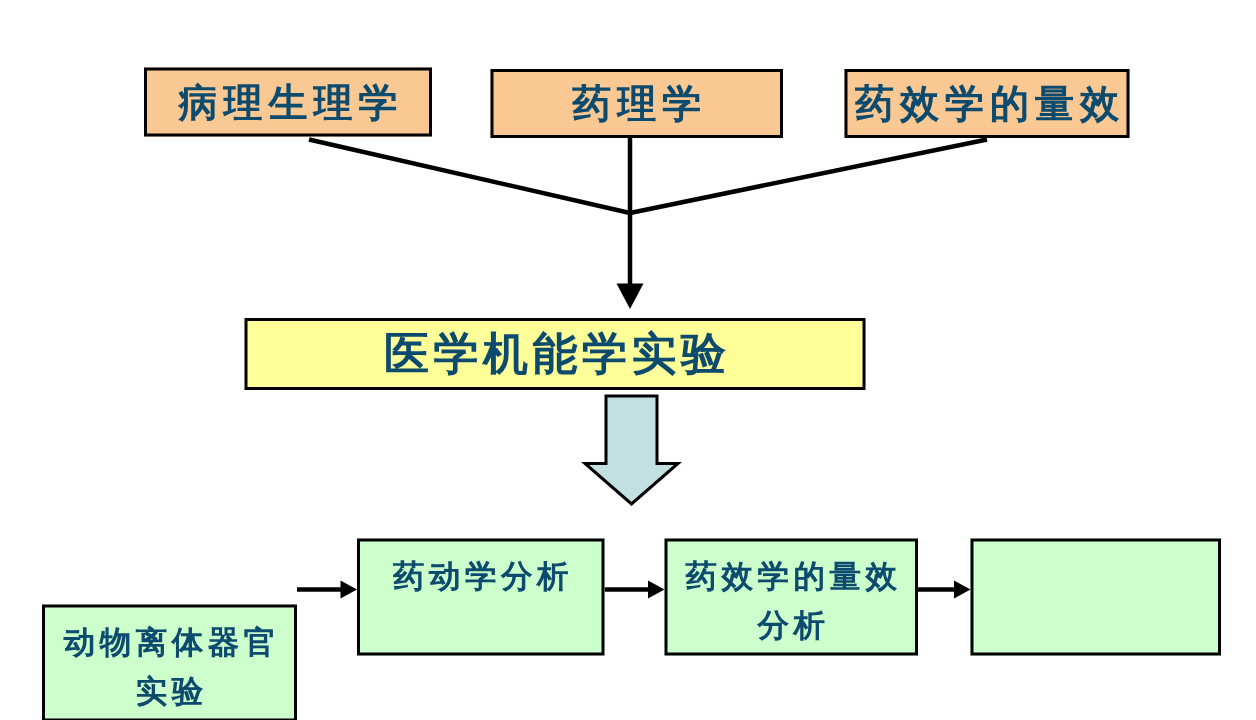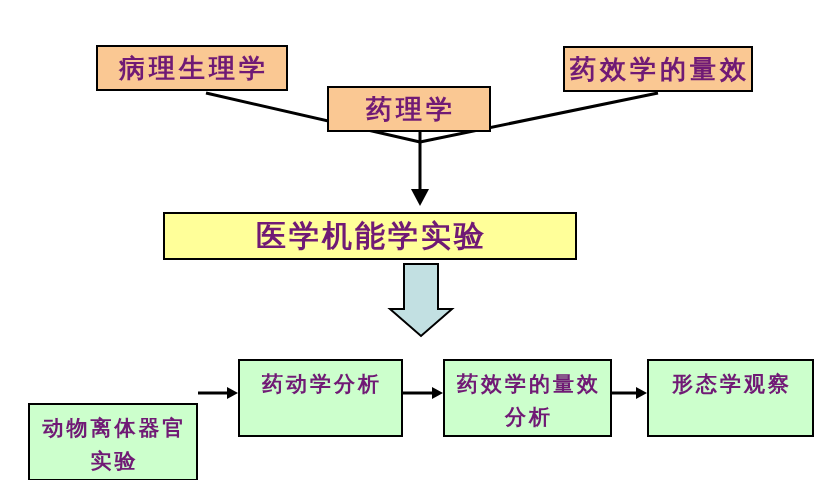--- a/index.html
+++ b/index.html
@@ -12,32 +12,32 @@
   }
   .stage { position: absolute; left: 0; top: 0; width: 837px; height: 480px; }
   svg.overlay { position: absolute; left: 0; top: 0; display: block; }
   .node {
     position: absolute;
     border: 2px solid #000;
     display: flex;
     align-items: center;
     justify-content: center;
     font-weight: bold;
-    color: #701a75;
+    color: #0c4a6e;
     text-align: center;
   }
   .top-node {
     background: #FAC893;
     height: 46px;
     font-size: 26px;
     letter-spacing: 4px;
     text-indent: 4px;
   }
   .node-patho { left: 96px;  top: 45px; width: 192px; }
-  .node-pharm { left: 327px; top: 46px; width: 164px; margin-top: 40px; }
+  .node-pharm { left: 327px; top: 46px; width: 195px; }
   .node-histo { left: 563px; top: 46px; width: 190px; }
   .center-node {
     background: #FFFF99;
     left: 163px; top: 212px; width: 414px; height: 48px;
     font-size: 30px;
     letter-spacing: 3px;
     text-indent: 3px;
   }
   .bottom-node {
     background: #CCFFCC;
@@ -104,16 +104,15 @@
   </div>
   <div class="node bottom-node node-c">
     <div class="line">药效学的量效</div>
     <div class="line">分析</div>
   </div>
   <div class="node bottom-node node-b">
     <div class="line">药动学分析</div>
     <div class="line"></div>
   </div>
   <div class="node bottom-node node-d">
-    <div class="line">形态学观察</div>
   </div>
 
 </div>
 
 </body></html>

